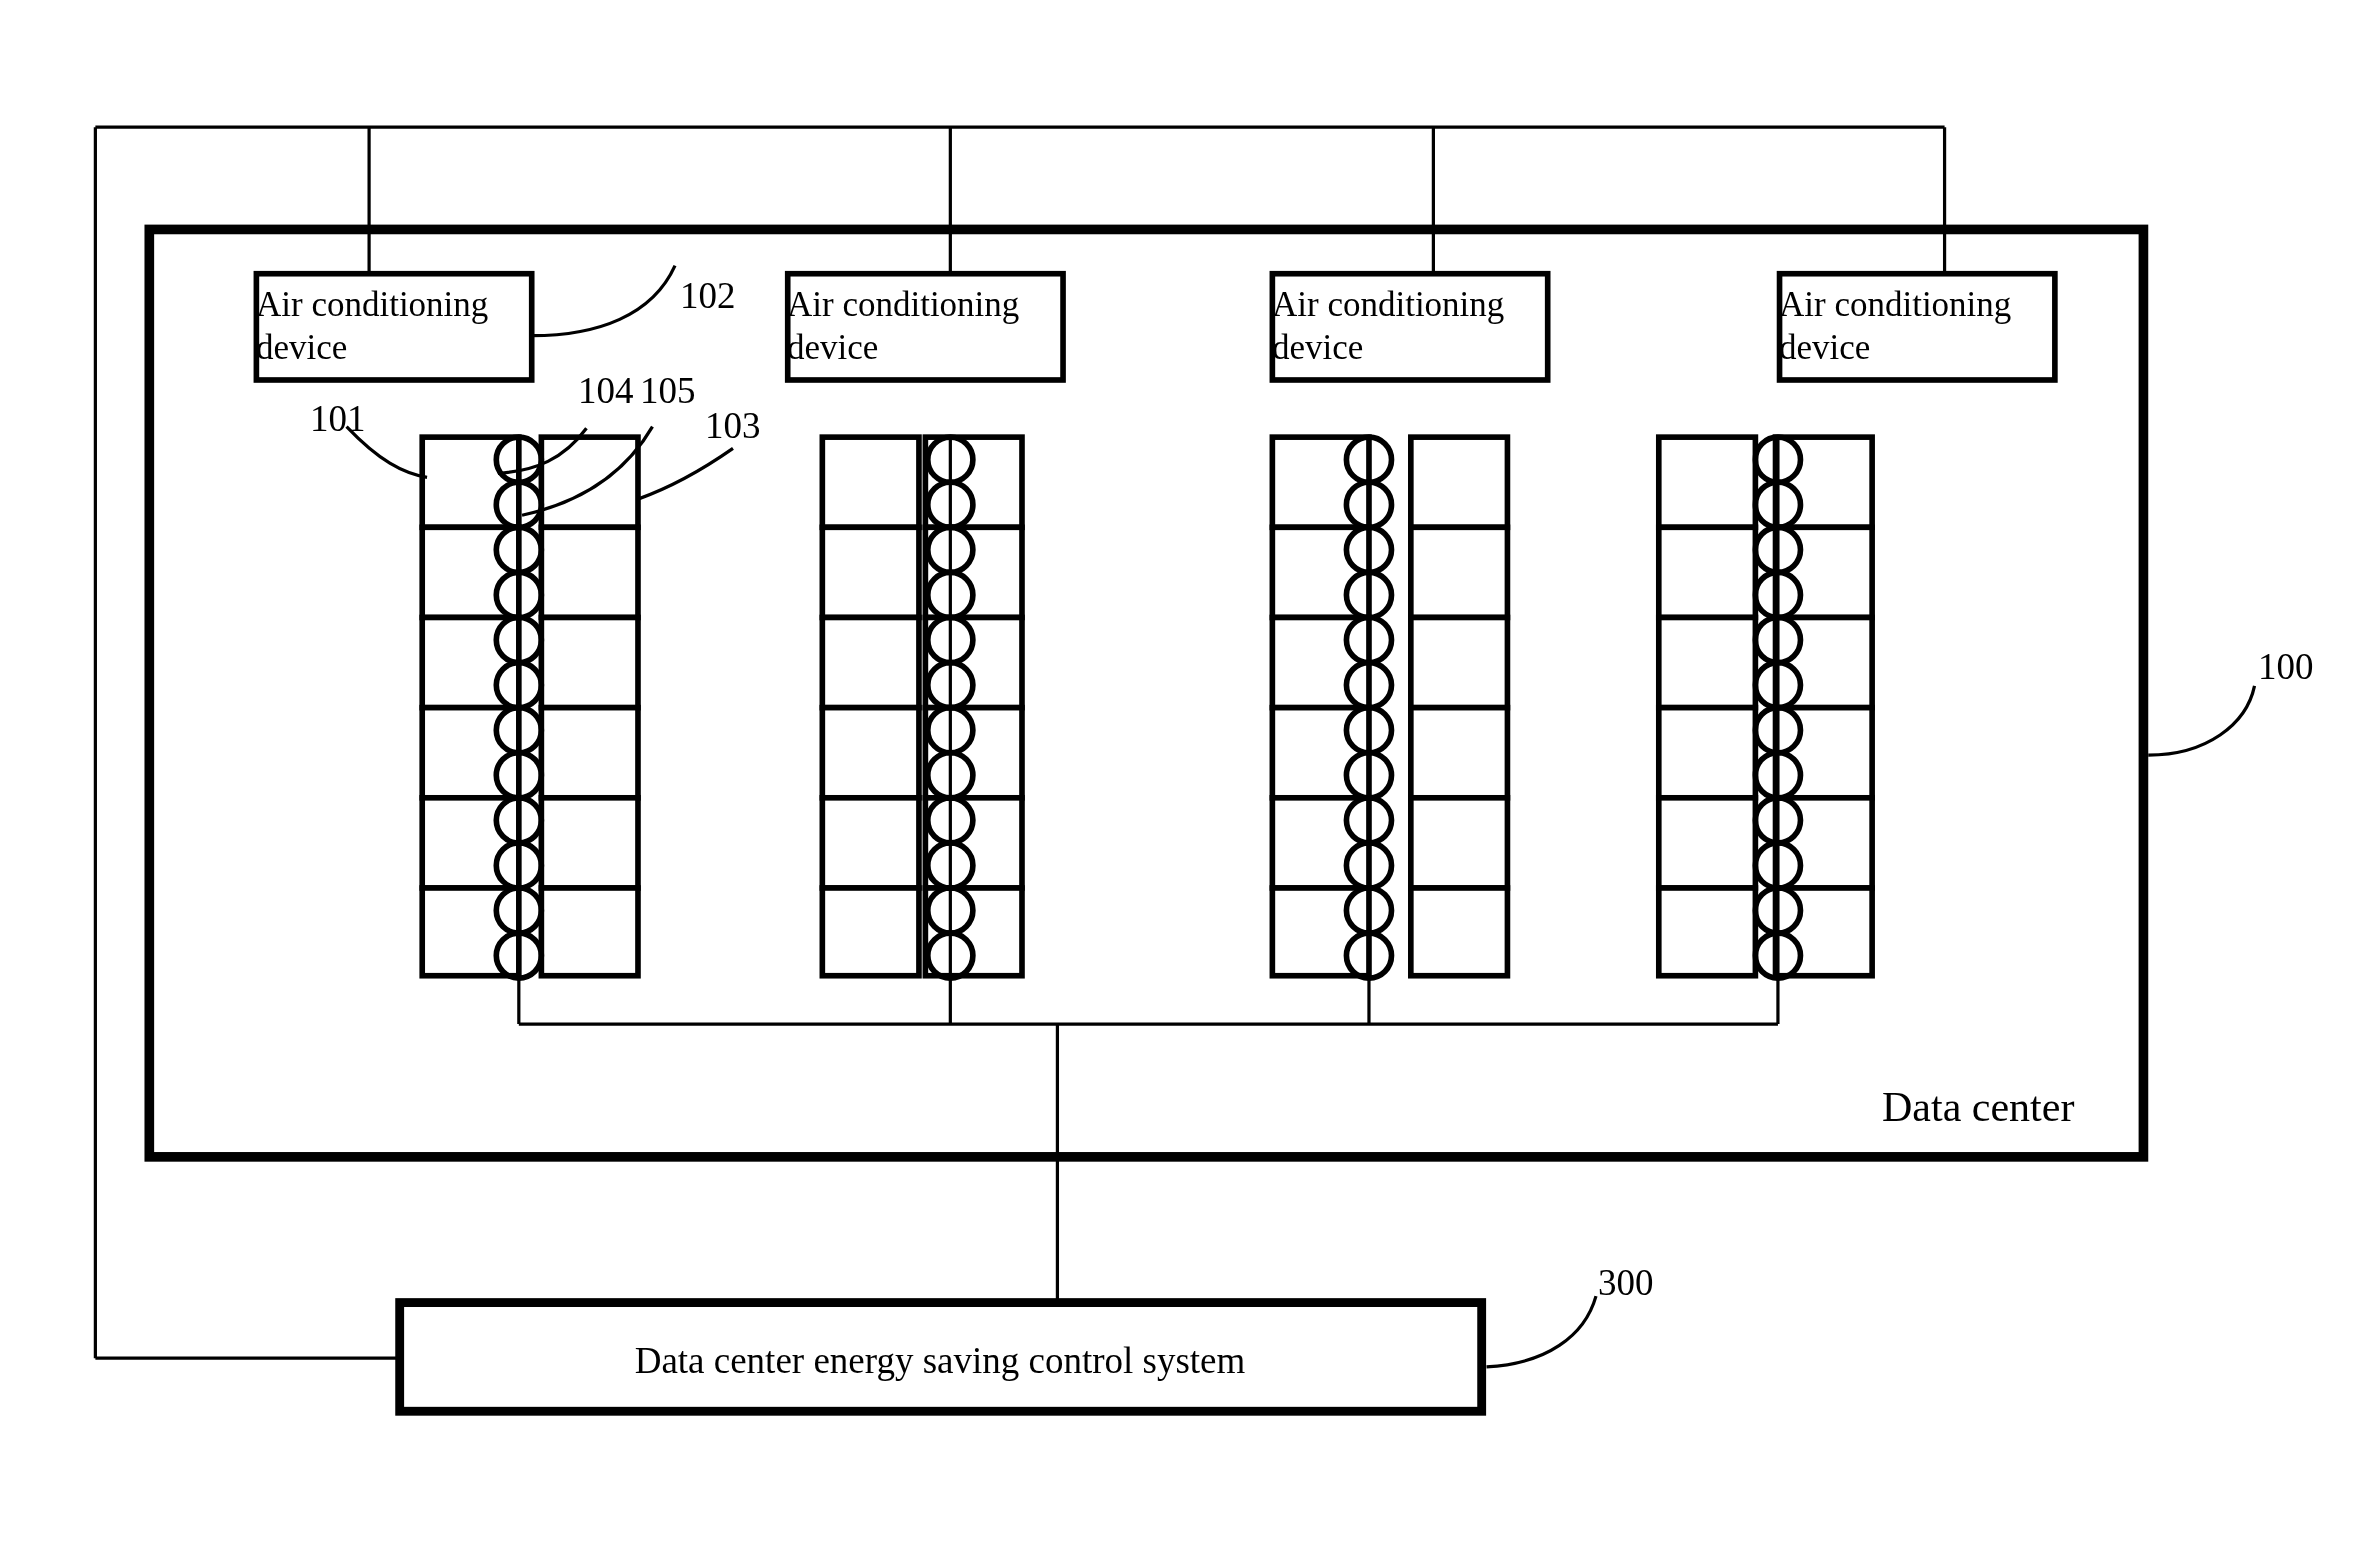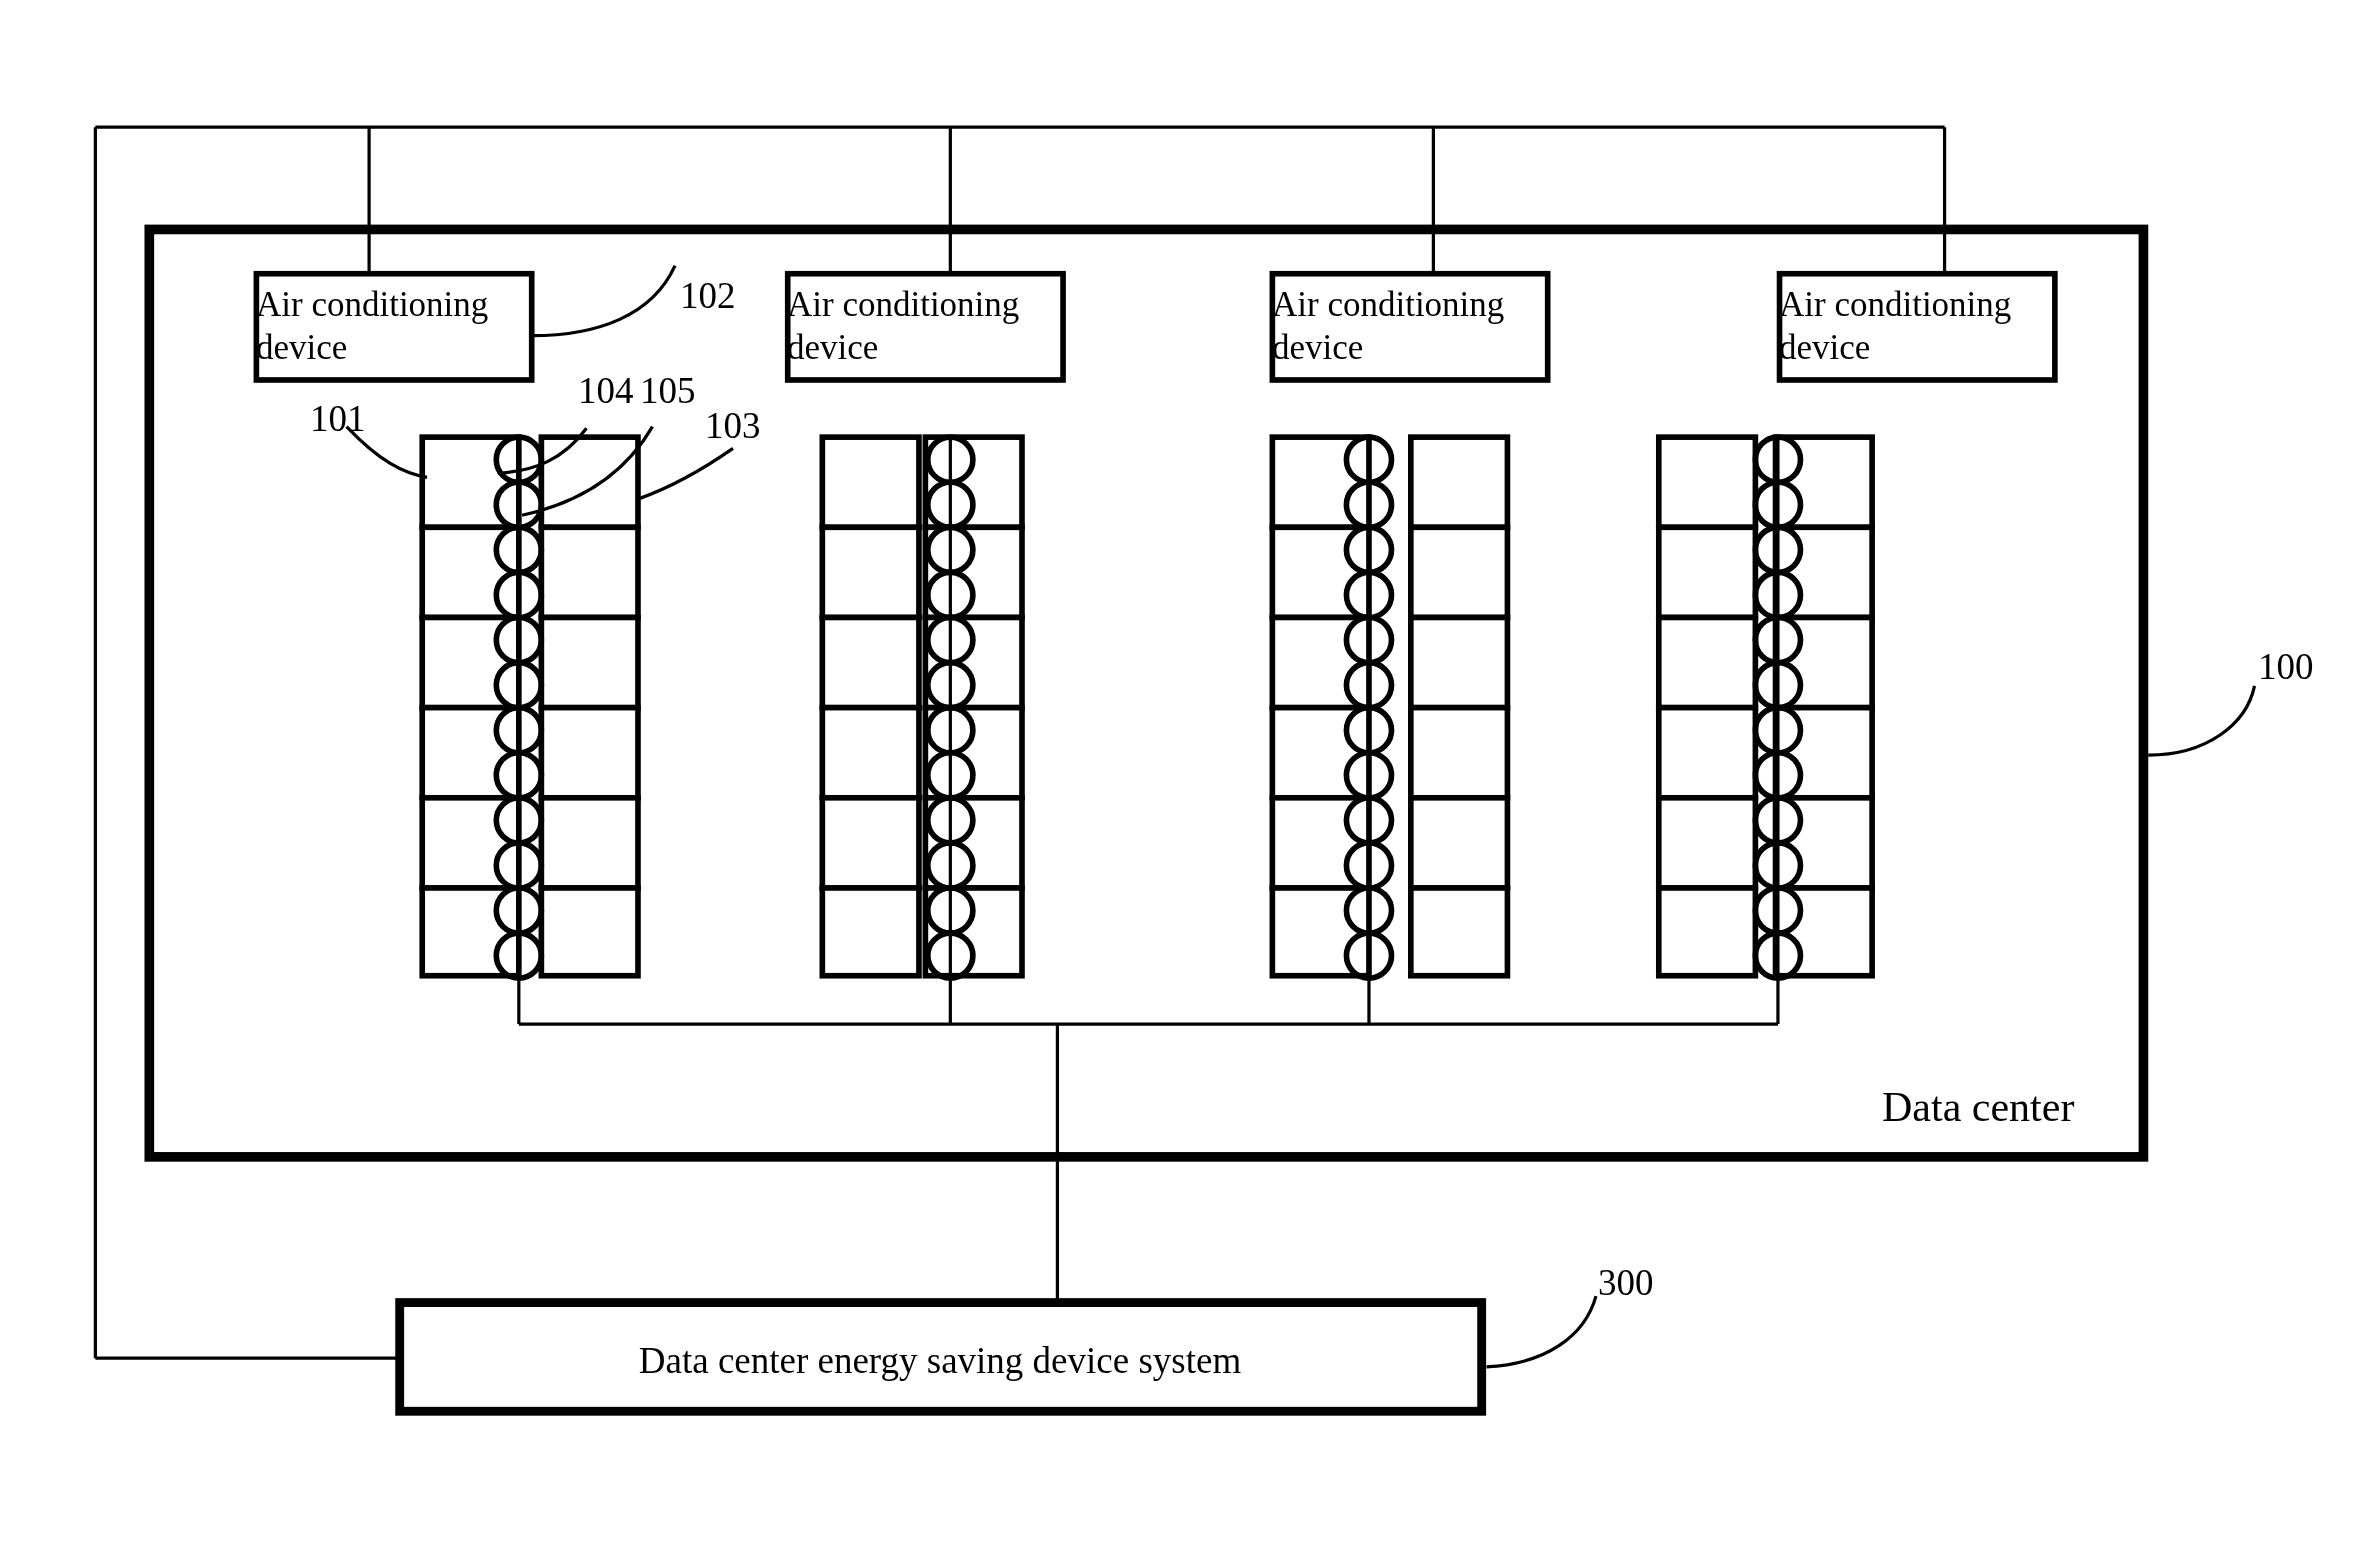--- a/index.html
+++ b/index.html
@@ -211,21 +211,21 @@
 
   </svg>
 
   <div class="boxlabel" style="left:256px;top:274px;width:275px;height:106px;">Air conditioning device</div>
   <div class="boxlabel" style="left:787px;top:274px;width:275px;height:106px;">Air conditioning device</div>
   <div class="boxlabel" style="left:1272px;top:274px;width:275px;height:106px;">Air conditioning device</div>
   <div class="boxlabel" style="left:1779px;top:274px;width:275px;height:106px;">Air conditioning device</div>
 
   <div class="dc-name" style="left:1872px;top:1083px;margin-left:10px;">Data center</div>
 
-  <div class="ctl-name" style="left:399px;top:1339px;width:1082px;text-align:center;">Data center energy saving device system</div>
+  <div class="ctl-name" style="left:399px;top:1339px;width:1082px;text-align:center;">Data center energy saving control system</div>
 
   <div class="lbl ref" style="left:680px;top:242px;margin-top:35px;">102</div>
   <div class="lbl ref" style="left:310px;top:400px;">101</div>
   <div class="lbl ref" style="left:564px;top:372px;margin-left:14px;">104</div>
   <div class="lbl ref" style="left:640px;top:372px;">105</div>
   <div class="lbl ref" style="left:705px;top:407px;">103</div>
   <div class="lbl ref" style="left:2258px;top:648px;">100</div>
   <div class="lbl ref" style="left:1598px;top:1264px;">300</div>
 
 </div>

